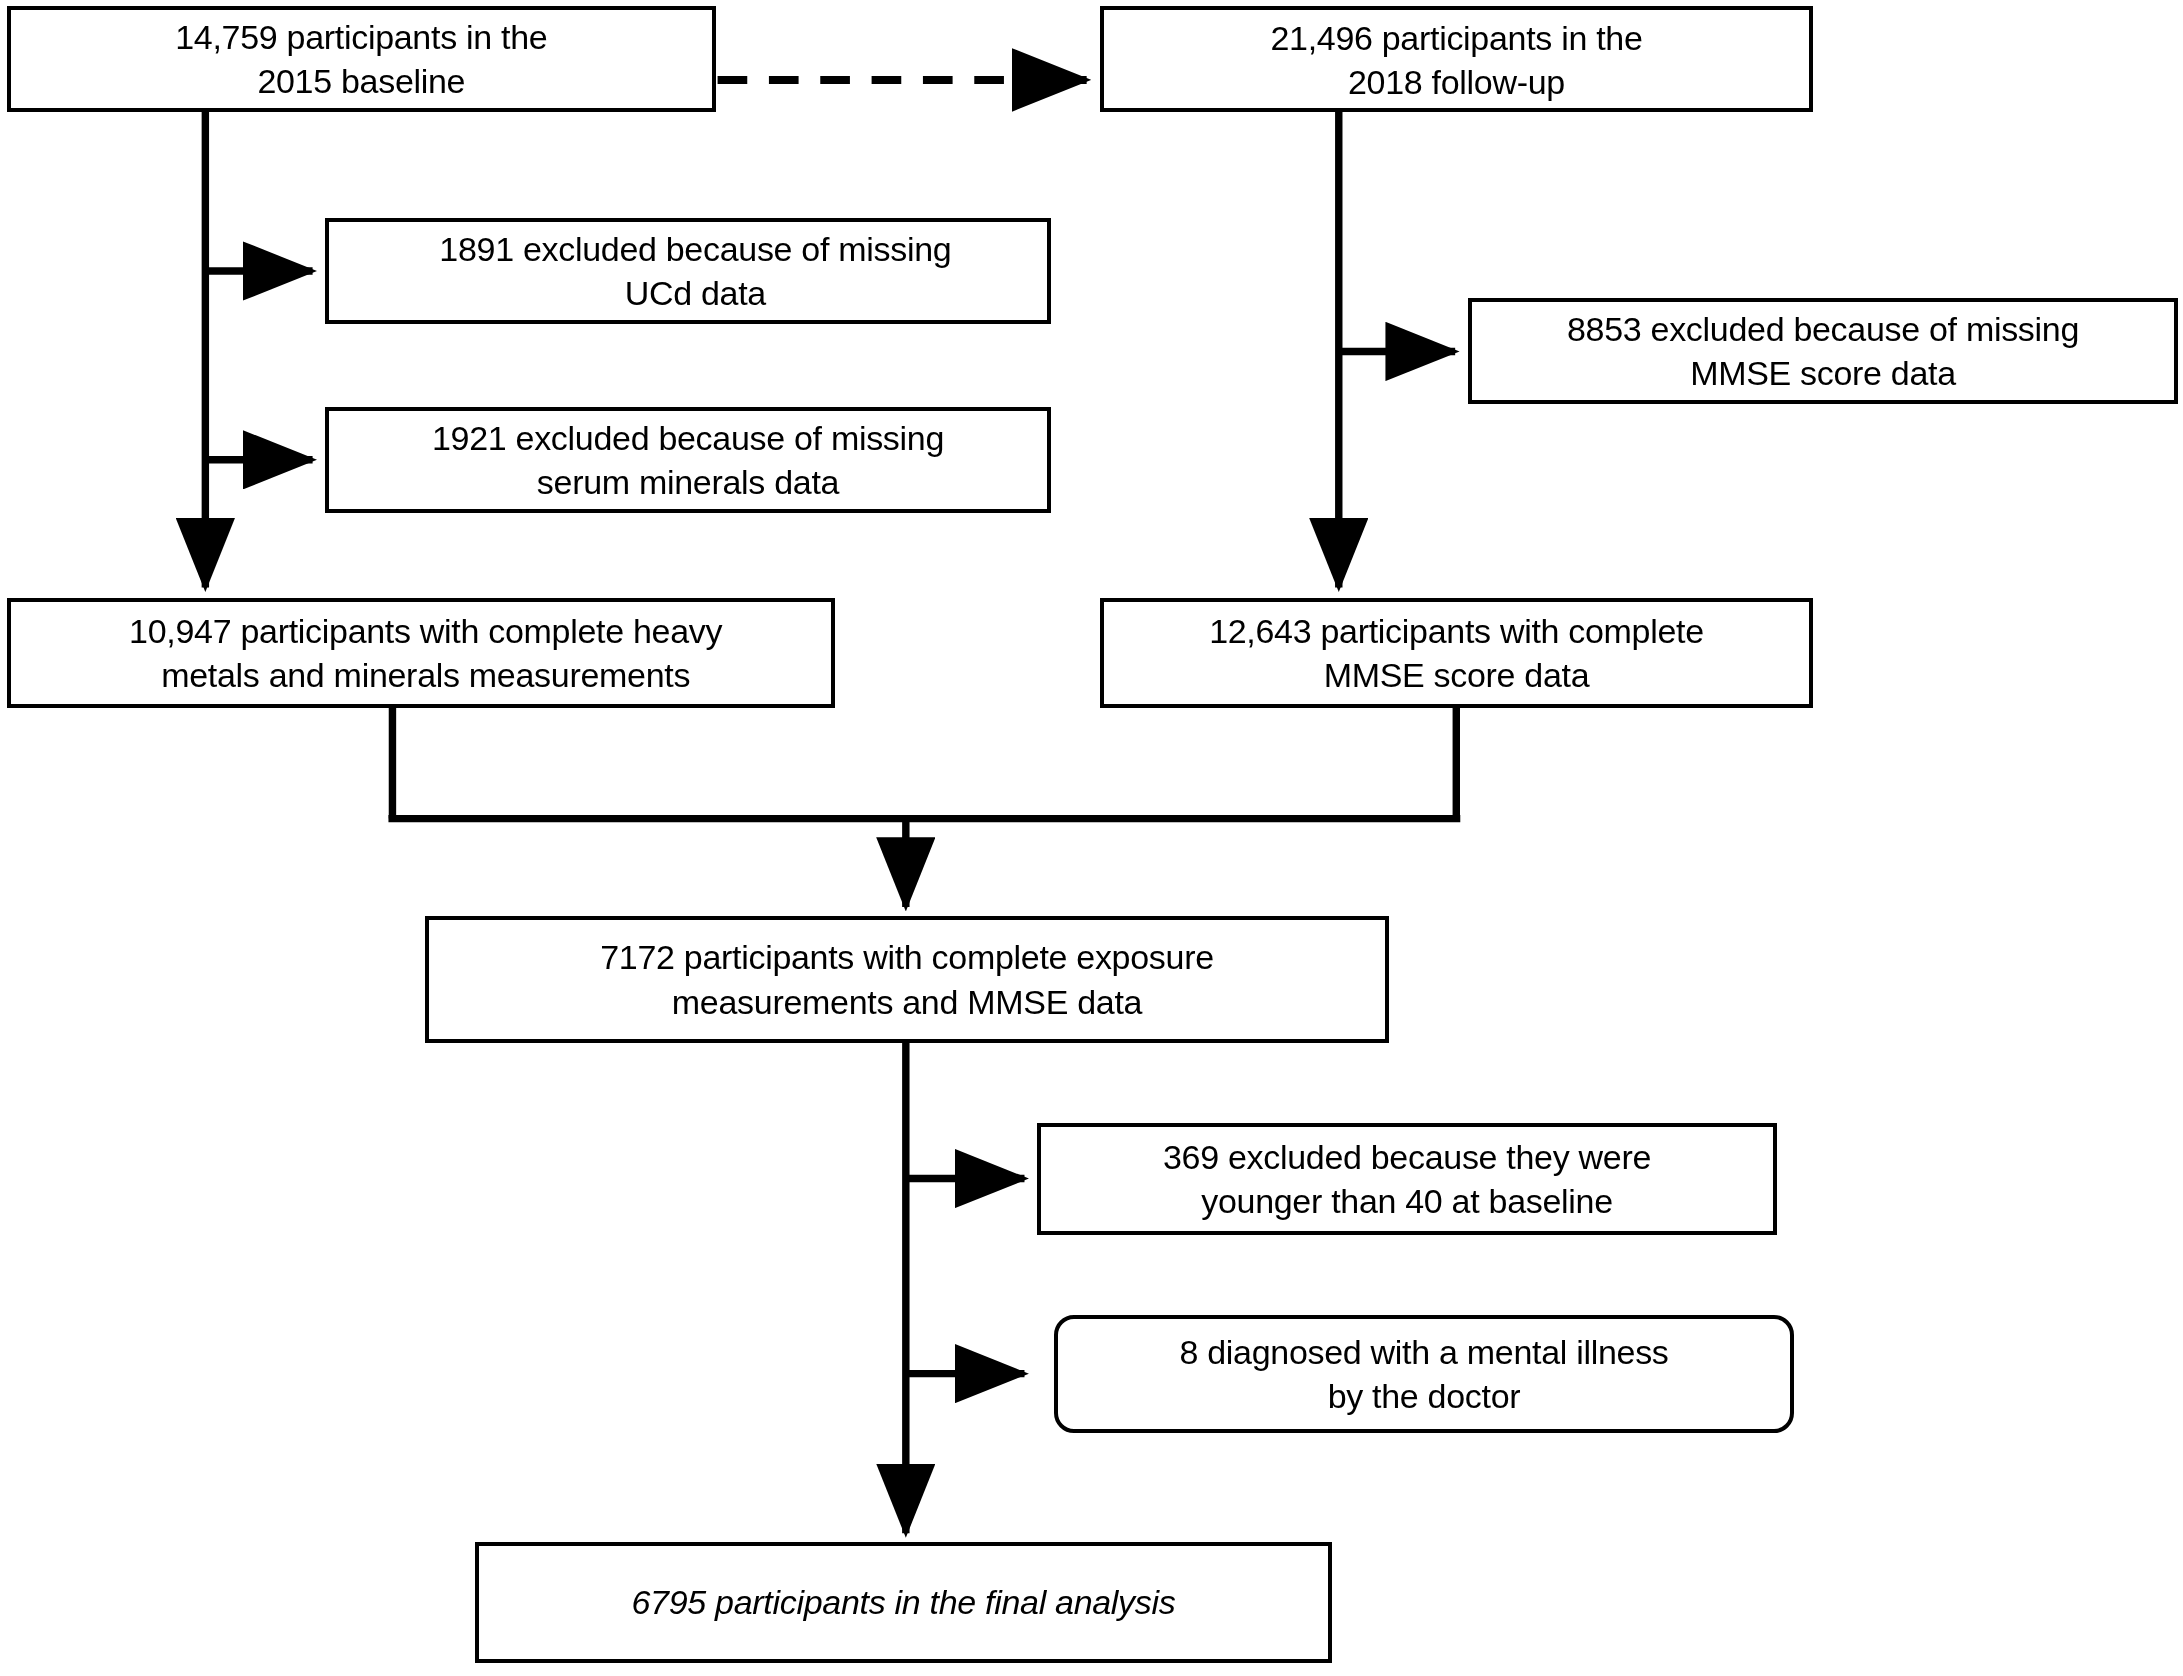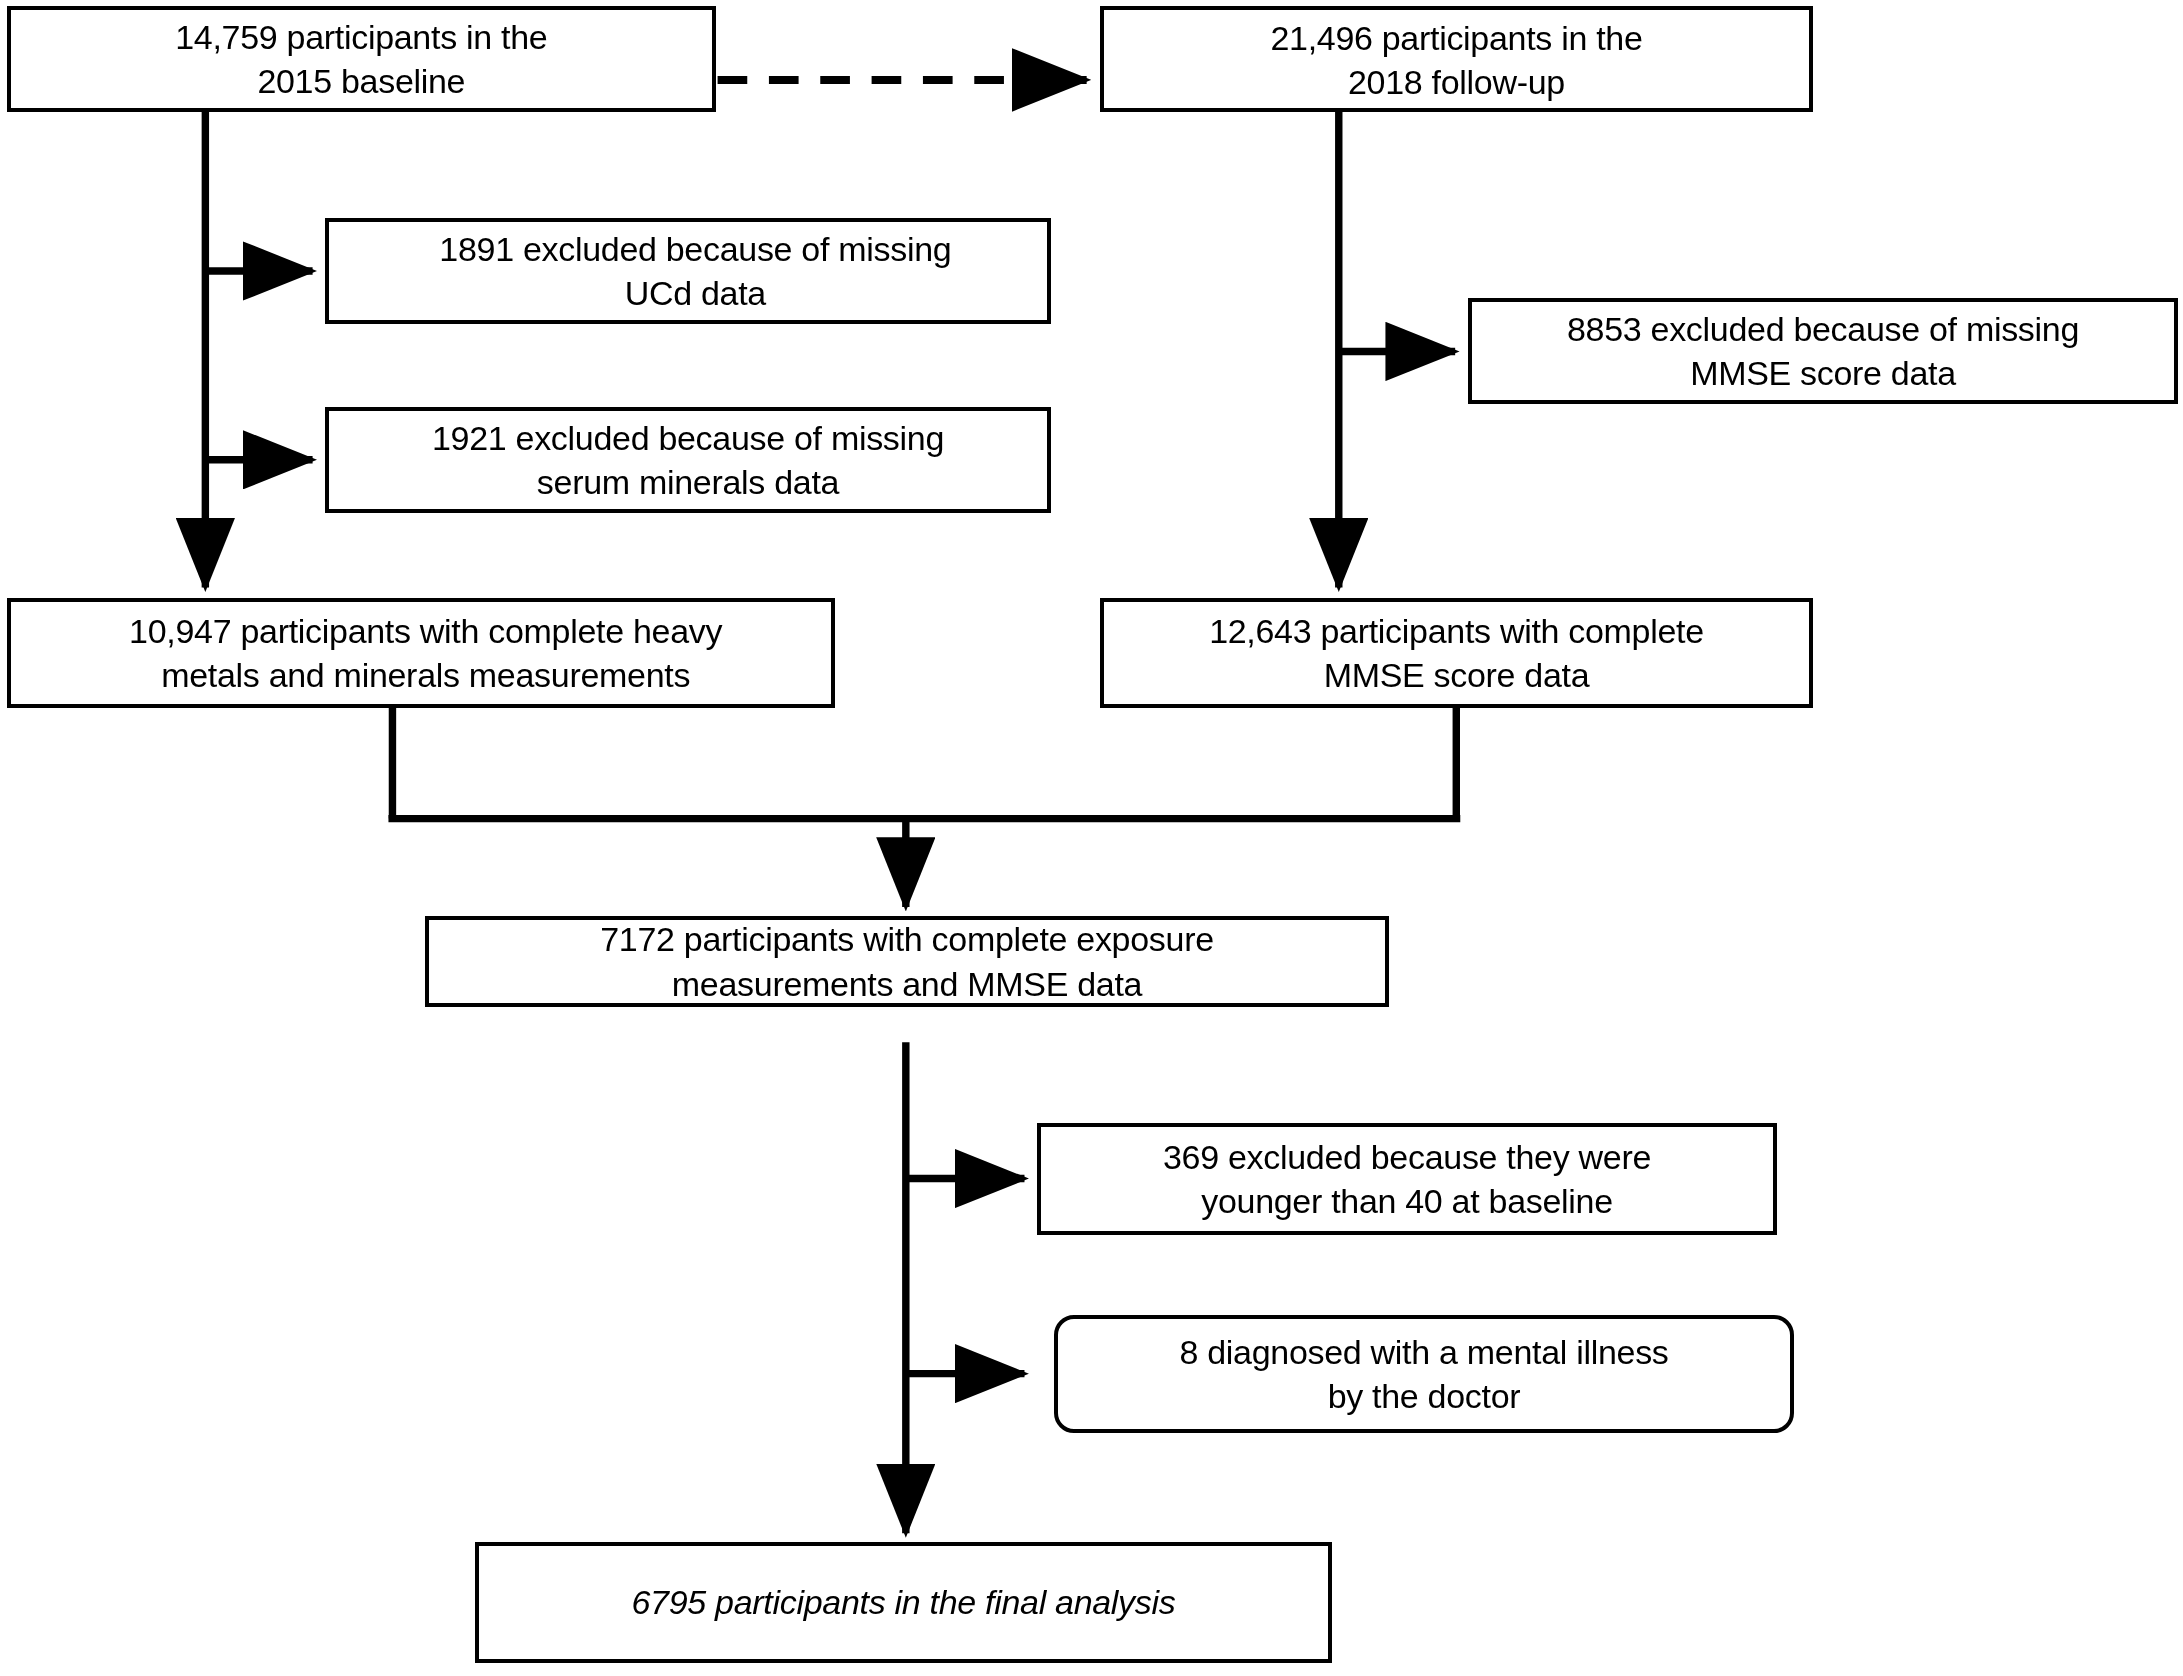--- a/index.html
+++ b/index.html
@@ -129,21 +129,21 @@
   <div class="node-box" style="left:6.8px; top:598px; width:828px; height:110px;padding-left:20px;">
     <span class="node-text">10,947 participants with complete heavy
 metals and minerals measurements</span>
   </div>
 
   <div class="node-box" style="left:1100px; top:598px; width:713px; height:110px;">
     <span class="node-text">12,643 participants with complete
 MMSE score data</span>
   </div>
 
-  <div class="node-box" style="left:425px; top:916px; width:964px; height:91px;">
+  <div class="node-box" style="left:425px; top:916px; width:964px; height:127px;">
     <span class="node-text">7172 participants with complete exposure
 measurements and MMSE data</span>
   </div>
 
   <div class="node-box" style="left:1037px; top:1123px; width:740px; height:112px;">
     <span class="node-text">369 excluded because they were
 younger than 40 at baseline</span>
   </div>
 
   <div class="node-box" style="left:1054px; top:1315px; width:740px; height:118px;border-radius:20px;">

